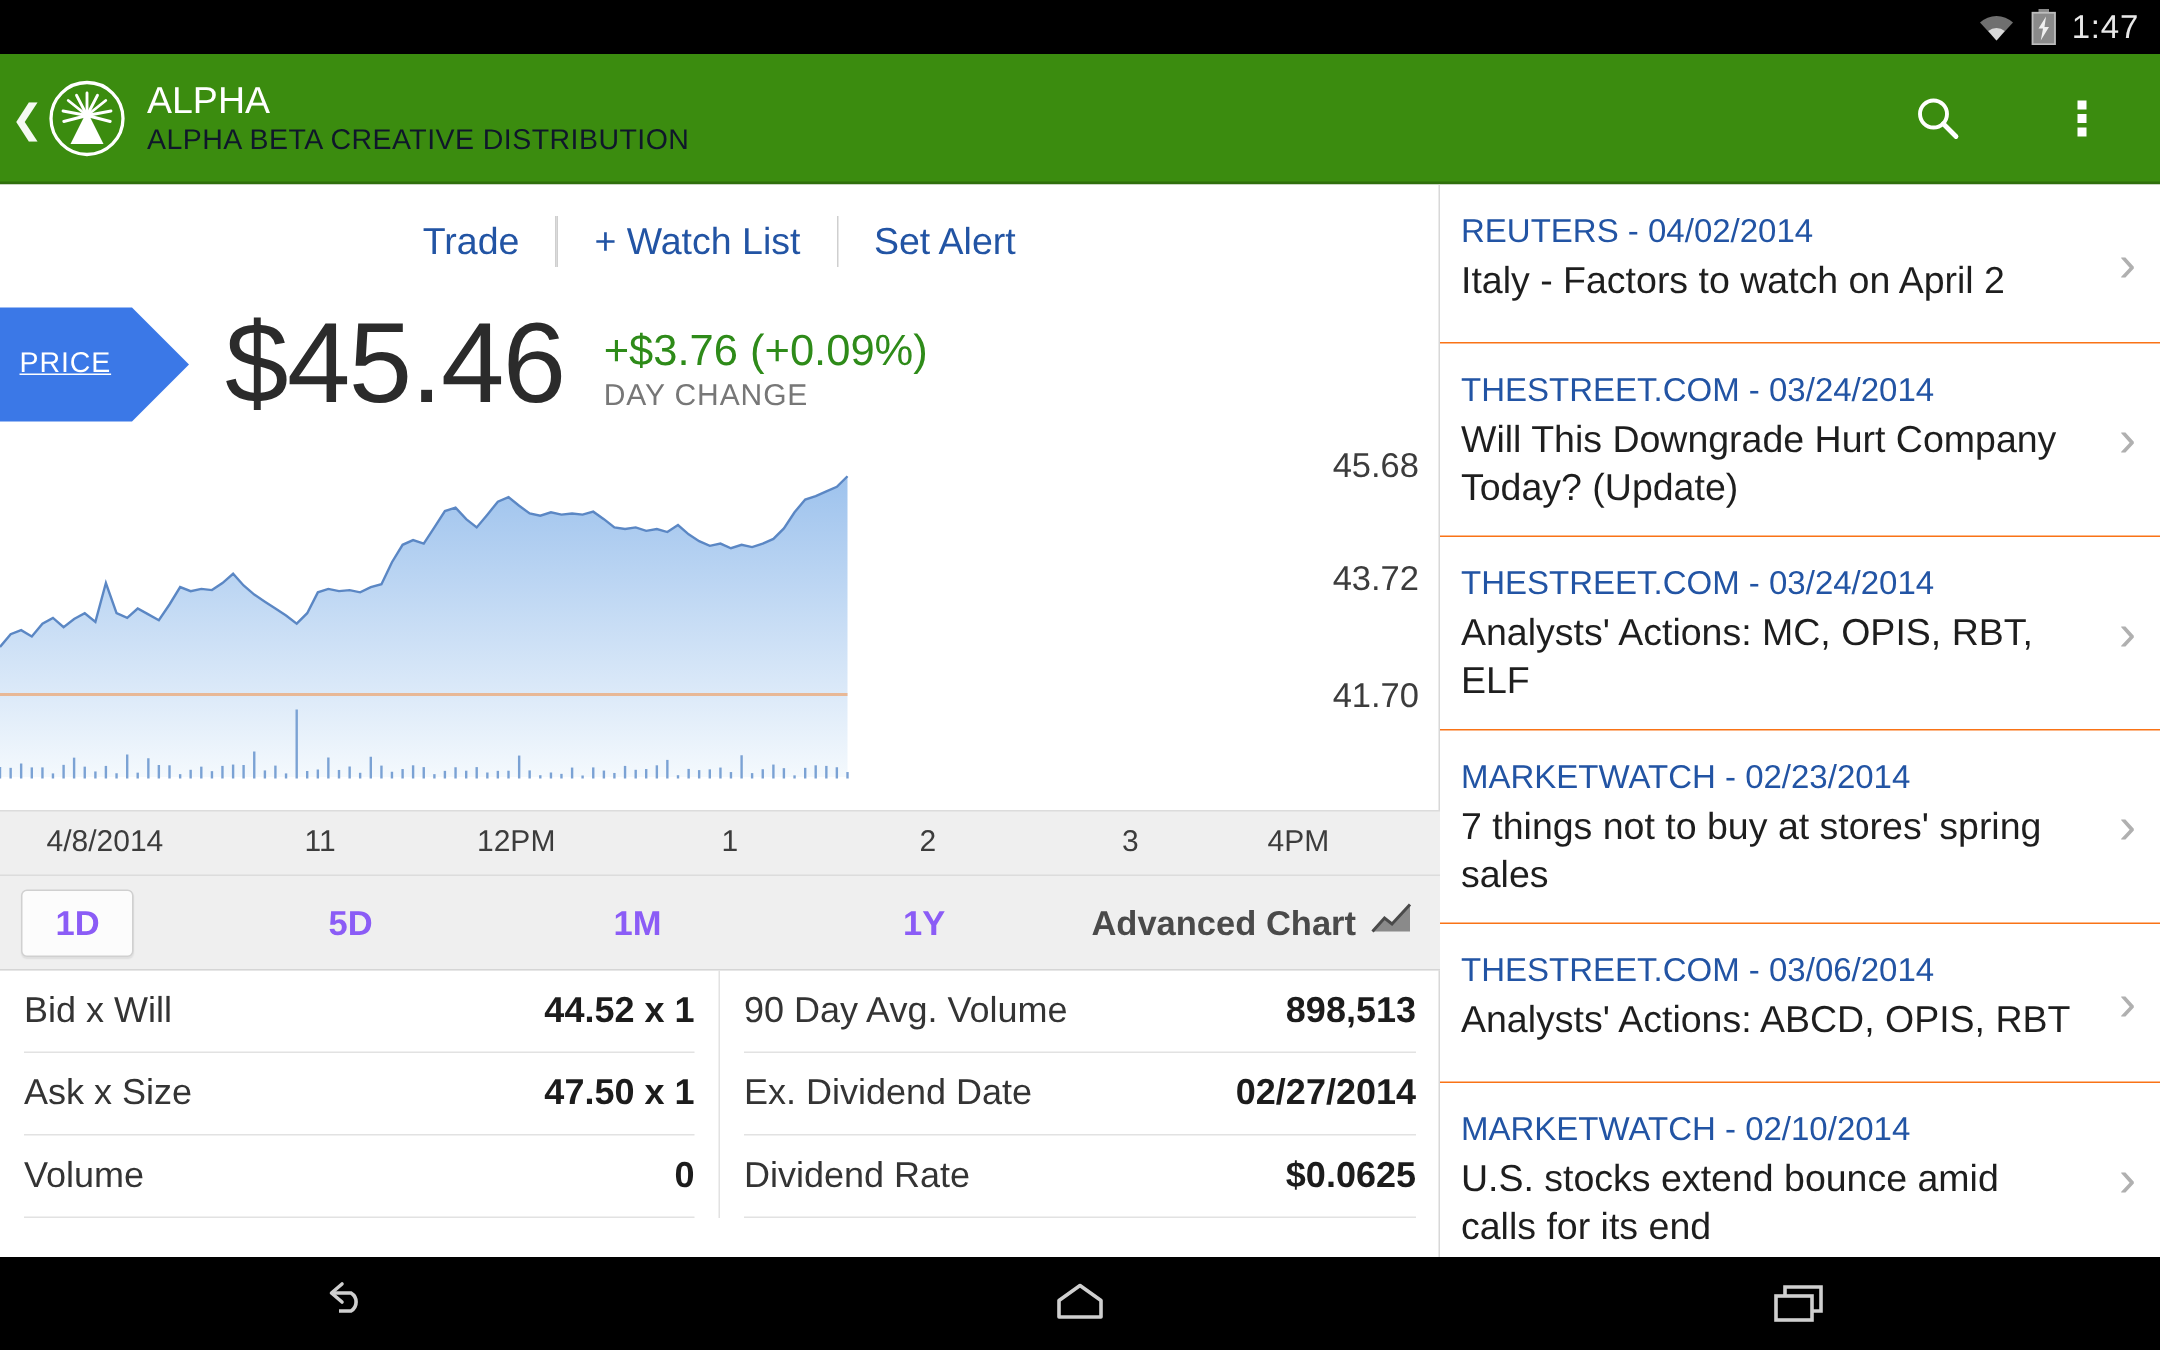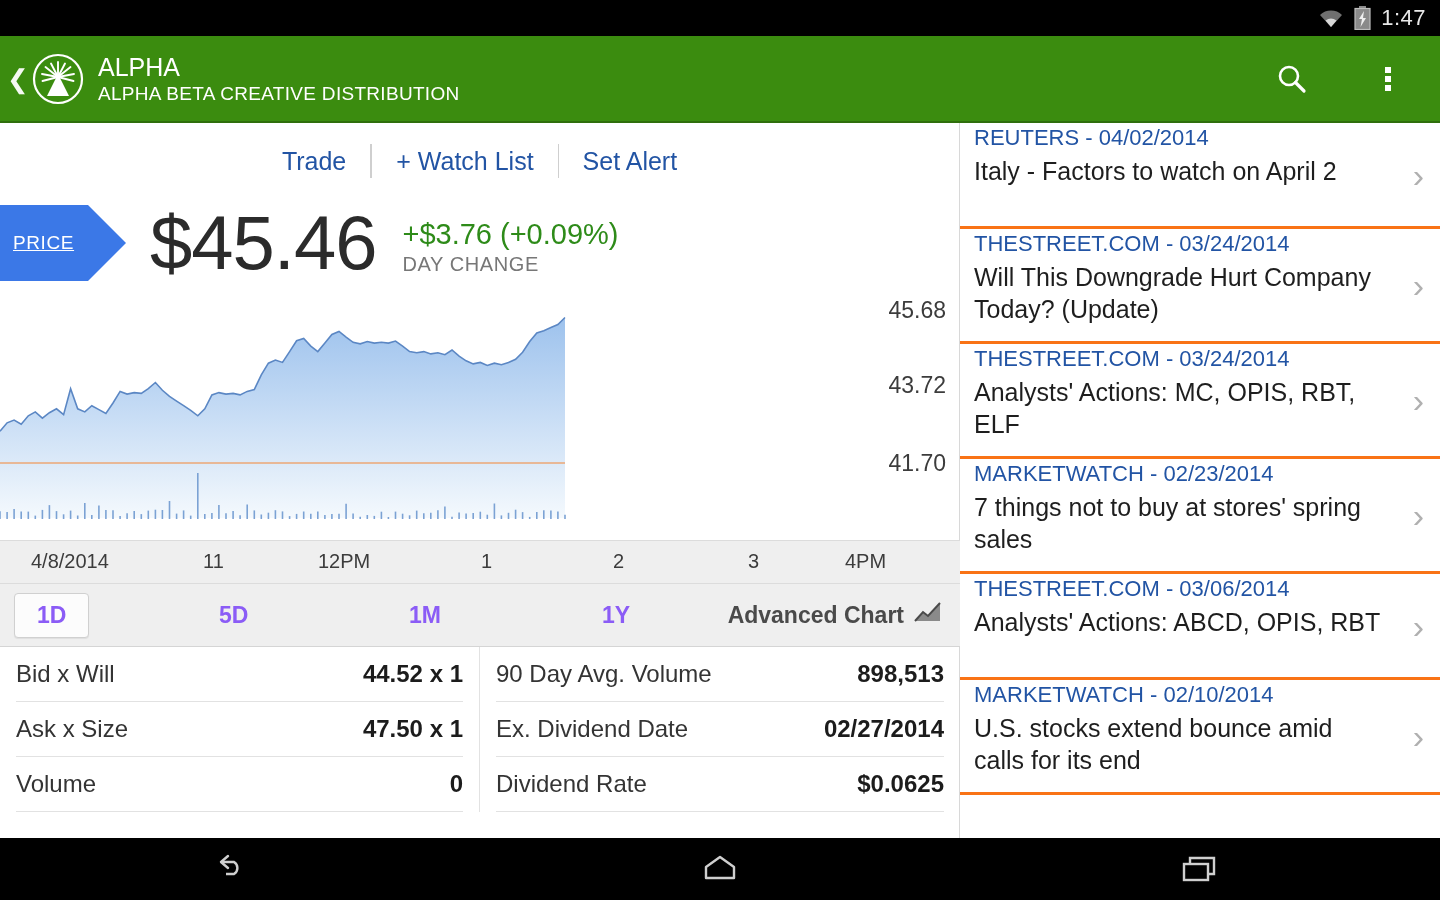--- a/index.html
+++ b/index.html
@@ -27,21 +27,21 @@
     box-sizing: border-box; padding: 0 24px 0 6px;
     border-bottom: 2px solid #2f6f0c;
   }
   .back-chevron {
     color: #ffffff; font-size: 26px; line-height: 1; width: 24px; text-align: center;
     cursor: pointer; user-select: none; opacity: .95;
   }
   .brand-logo { width: 52px; height: 52px; margin: 0 14px 0 2px; flex: 0 0 auto; }
   .brand-text { display: flex; flex-direction: column; justify-content: center; }
   .brand-symbol { color: #fff; font-size: 25px; line-height: 30px; }
-  .brand-name { color: #ffffff; font-size: 19px; line-height: 24px; letter-spacing: .3px; }
+  .brand-name { color: #0f172a; font-size: 19px; line-height: 24px; letter-spacing: .3px; }
   .ab-spacer { flex: 1 1 auto; }
   .ab-icon { width: 56px; height: 56px; display: flex; align-items: center; justify-content: center; cursor: pointer; }
   .ab-icon.menu { margin-left: 40px; }
   .dot { width: 6px; height: 6px; background: #fff; margin: 3px 0; }
 
   
   .body {
     position: absolute; top: 123px; left: 0; width: 1440px; height: 715px;
     background: #fff; display: flex;
   }
@@ -112,22 +112,22 @@
   .quote-col.left { border-right: 1px solid #e2e2e2; }
   .quote-row {
     height: 54px; display: flex; align-items: center; justify-content: space-between;
     border-bottom: 1px solid #e2e2e2;
   }
   .quote-label { color: #343434; font-size: 24px; }
   .quote-value { color: #1c1c1c; font-size: 24px; font-weight: bold; }
 
   
   .news-item {
-    position: relative; box-sizing: border-box; padding: 0 52px 16px 14px;
-    border-bottom: 3px solid #f97316; cursor: pointer; min-height: 106px;
+    position: relative; box-sizing: border-box; padding: 16px 52px 16px 14px;
+    border-bottom: 1px solid #f97316; cursor: pointer; min-height: 106px;
   }
   .news-source { color: #2254a4; font-size: 22px; line-height: 30px; }
   .news-title { color: #1e1e1e; font-size: 25px; line-height: 32px; margin-top: 2px; }
   .news-chevron {
     position: absolute; right: 16px; top: 50%; transform: translateY(-50%);
     color: #b0b0b0; font-size: 34px; font-weight: 300; line-height: 1;
   }
 
   
   .navbar {

